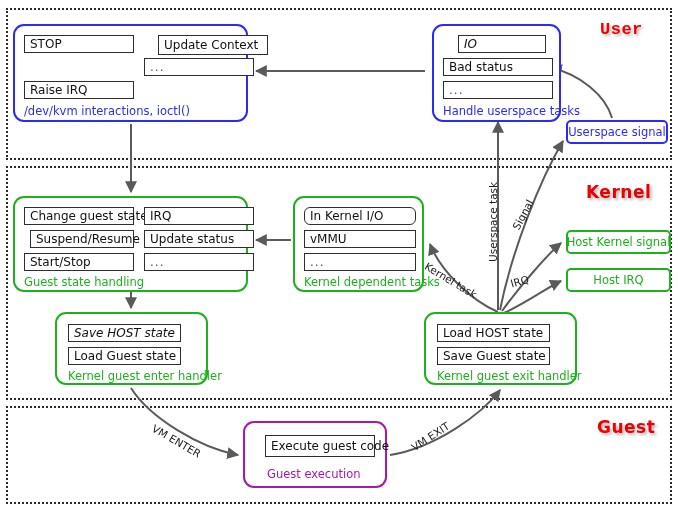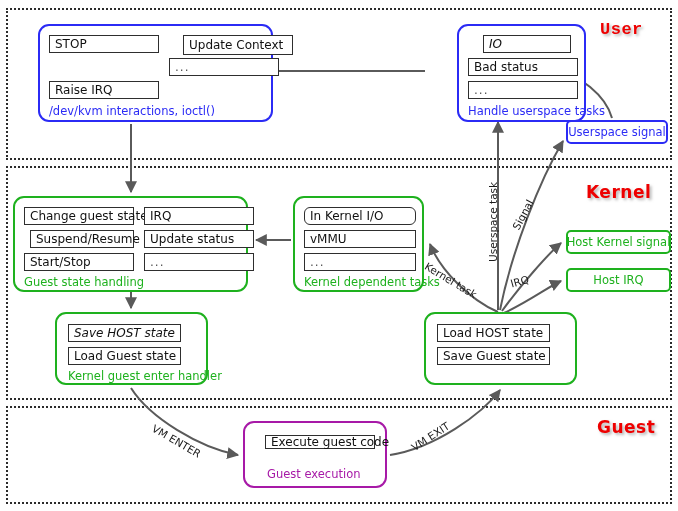--- a/index.html
+++ b/index.html
@@ -33,21 +33,21 @@
   }
   
   .group {
     position: absolute;
     box-sizing: border-box;
     border-radius: 11px;
     border-width: 2px;
     border-style: solid;
     background: #ffffff;
   }
-  .group.blue   { border-color: #2b2bf5; margin-left: 25px; }
+  .group.blue   { border-color: #2b2bf5; }
   .group.green  { border-color: #1eb11e; }
   .group.purple { border-color: #a719a7; }
 
   .group-caption {
     position: absolute;
     left: 0;
     right: 0;
     text-align: left;
     font-size: 11.5px;
     white-space: nowrap;
@@ -198,20 +198,21 @@
 
   <div class="group green" style="left:55px; top:312px; width:153px; height:73px;">
     <div class="item" style="left:11px; top:10px; width:113px; height:18px;font-style:italic;">Save HOST state</div>
     <div class="item" style="left:11px; top:33px; width:113px; height:18px;">Load Guest state</div>
     <div class="group-caption" style="top:55px; padding-left:11px;">Kernel guest enter handler</div>
   </div>
 
   <div class="group green" style="left:424px; top:312px; width:153px; height:73px;">
     <div class="item" style="left:11px; top:10px; width:113px; height:18px;">Load HOST state</div>
     <div class="item" style="left:11px; top:33px; width:113px; height:18px;">Save Guest state</div>
+    <div class="group-caption" style="top:55px; padding-left:11px;">Kernel guest exit handler</div>
   </div>
 
   <div class="group purple" style="left:243px; top:421px; width:144px; height:67px;">
-    <div class="item" style="left:20px; top:12px; width:110px; height:14px;">Execute guest code</div>
+    <div class="item" style="left:20px; top:12px; width:110px; height:22px;">Execute guest code</div>
     <div class="group-caption" style="top:44px; padding-left:22px;">Guest execution</div>
   </div>
 
 </div>
 
 </body></html>

